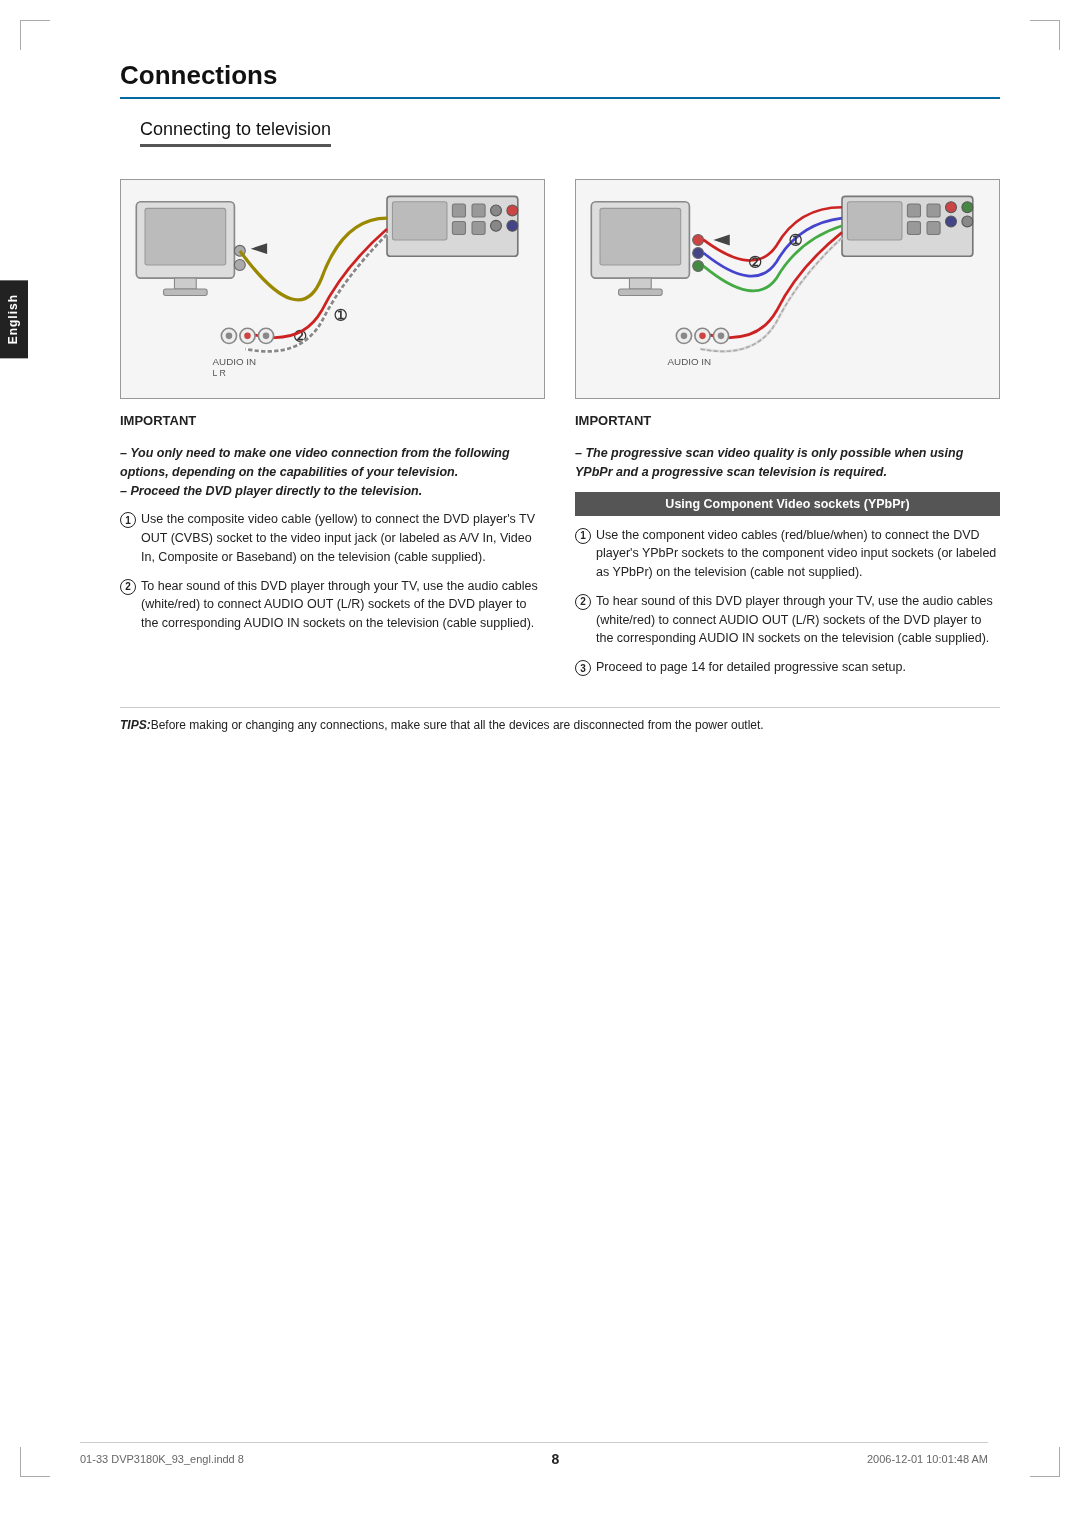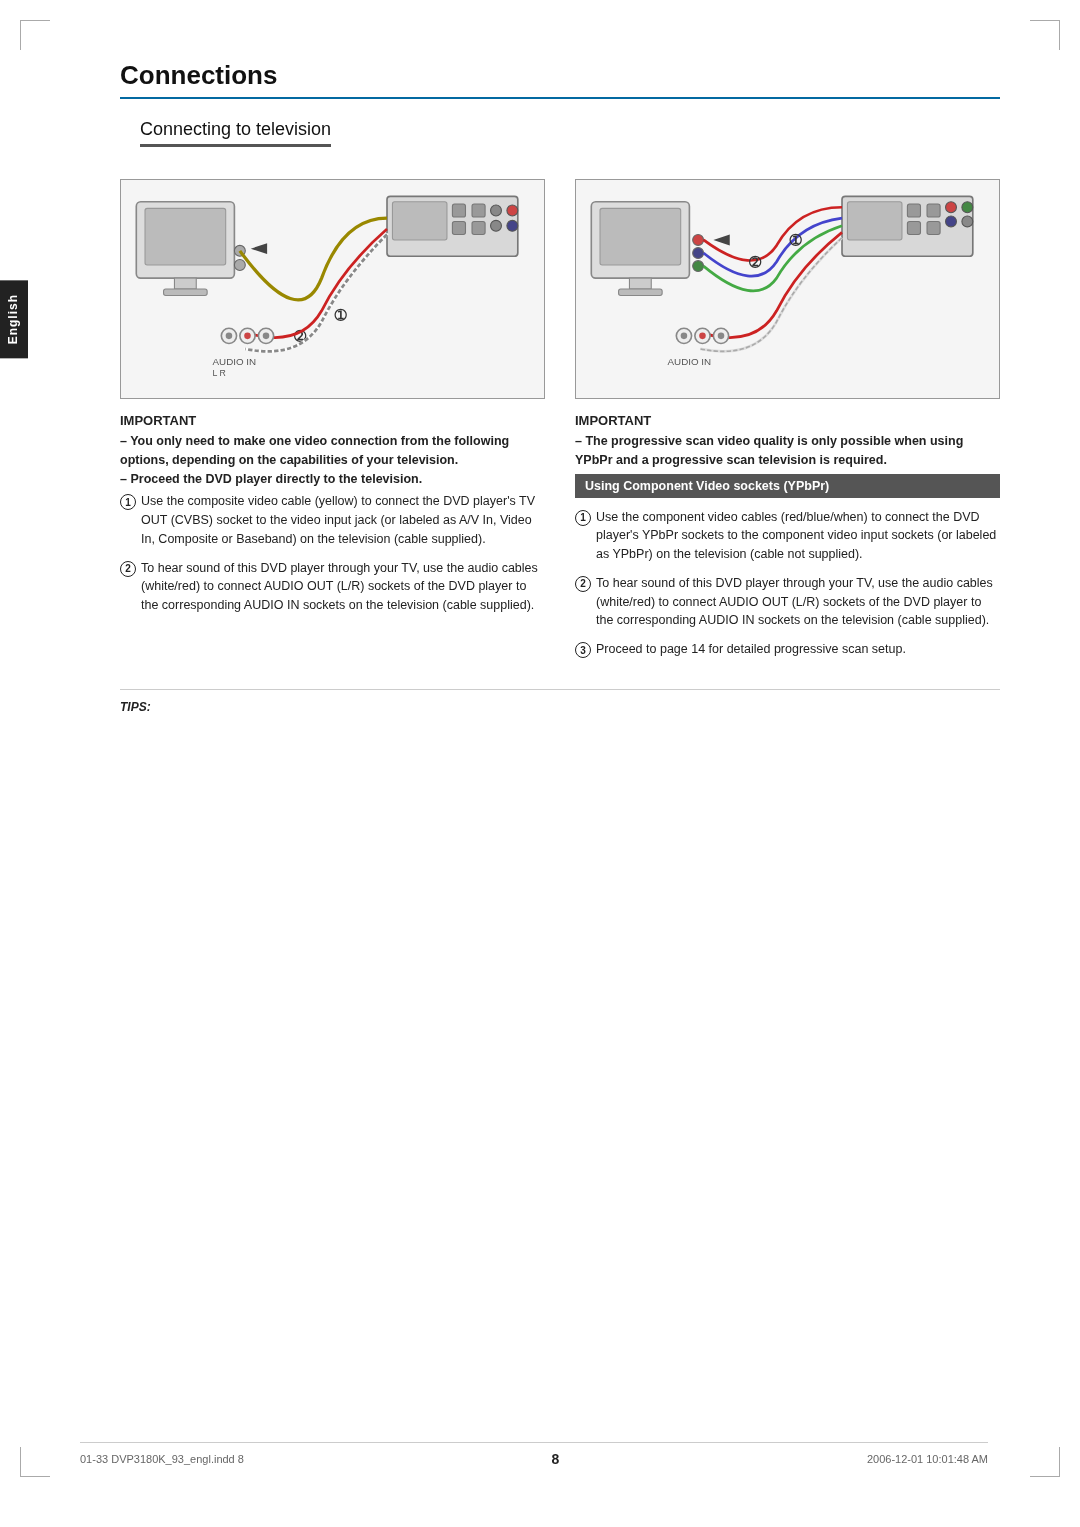--- a/index.html
+++ b/index.html
@@ -92,39 +92,41 @@
       justify-content: center;
       margin-bottom: 14px;
       position: relative;
       overflow: hidden;
     }
 
     
     .important-label {
       font-weight: bold;
       font-size: 13px;
-      margin-bottom: 4px;
+      margin-bottom: 16px;
     }
     .important-text {
       font-size: 12.5px;
       line-height: 1.5;
-      margin-bottom: 4px;
+      margin-bottom: 10px;
+      font-style: italic;
     }
     .important-text b {
       font-weight: bold;
     }
 
     
     .sub-section-header {
       background: #555;
       color: #fff;
       font-weight: bold;
       font-size: 12.5px;
       padding: 5px 10px;
       margin-bottom: 10px;
+      text-align: center;
     }
 
     
     .numbered-list {
       list-style: none;
       padding: 0;
     }
     .numbered-list li {
       display: flex;
       align-items: flex-start;
@@ -344,20 +346,21 @@
         <li>
           <span class="circle-num">3</span>
           <span>Proceed to page 14 for detailed progressive scan setup.</span>
         </li>
       </ul>
     </div>
   </div>
 
   <div class="tips-section">
     <span class="tips-label">TIPS:</span>
+    <span>Before making or changing any connections, make sure that all the devices are disconnected from the power outlet.</span>
   </div>
 
   <div class="footer">
     <span>01-33 DVP3180K_93_engl.indd  8</span>
     <span class="page-num">8</span>
     <span>2006-12-01  10:01:48 AM</span>
   </div>
 </div>
 
 </body></html>

